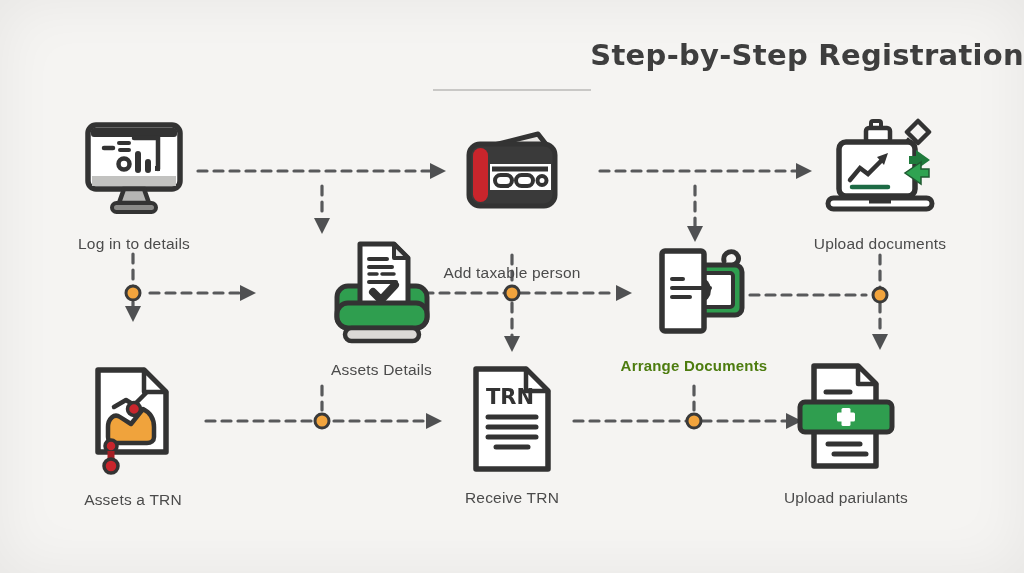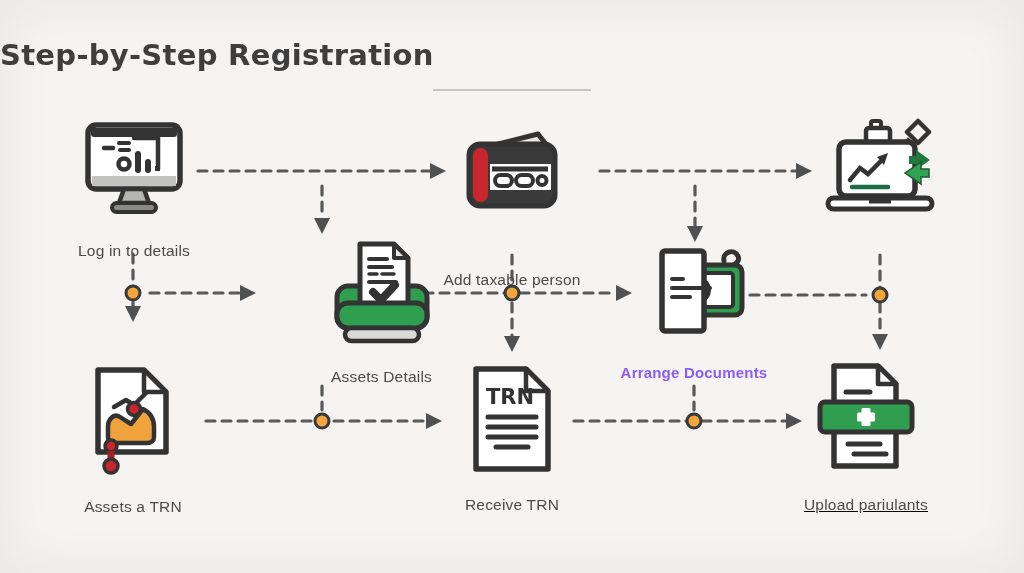--- a/index.html
+++ b/index.html
@@ -6,47 +6,47 @@
   html,body { width:1024px; height:573px; }
   body { font-family:"Liberation Sans","DejaVu Sans",sans-serif; background:#eceae8; }
   .canvas {
     position:relative; width:1024px; height:573px;
     background:#f5f4f2;
     box-shadow: inset 0 0 60px rgba(0,0,0,0.06);
     overflow:hidden;
   }
   .title {
     position:absolute; top:38px; left:0; width:1024px;
-    text-align:left; font-family:"DejaVu Sans","Liberation Sans",sans-serif;
+    text-align:right; font-family:"DejaVu Sans","Liberation Sans",sans-serif;
     font-size:29px; font-weight:700; color:#3e3e3e; letter-spacing:0.3px;
   }
   .title-rule {
     position:absolute; top:89px; left:433px; width:158px; height:2px;
     background:#c9c8c6;
   }
   .connectors { position:absolute; top:0; left:0; z-index:1; }
   .step {
     position:absolute; width:220px; display:flex; flex-direction:column;
     align-items:center; z-index:2;
   }
   .icon-area { display:flex; align-items:center; justify-content:center; }
   .step-label {
-    margin-top:22px; font-size:15.5px; color:#4b4b4b; letter-spacing:0.2px;
+    margin-top:15px; font-size:15.5px; color:#4b4b4b; letter-spacing:0.2px;
     white-space:nowrap; text-align:center;
   }
-  .step-label.bold { font-weight:700; color:#8b5cf6; font-size:15px; }
+  .step-label.bold { font-weight:700; color:#4d7c0f; font-size:15px; }
   
   #step-login            { left:24px;  top:116px; } #step-login .icon-area { height:104px; }
   #step-add-taxable      { left:402px; top:116px;gap:29px; } #step-add-taxable .icon-area { height:104px; }
   #step-upload-docs      { left:770px; top:114px; } #step-upload-docs .icon-area { height:106px; }
   #step-assets           { left:212px; top:238px;align-items:flex-end; } #step-assets .icon-area { height:108px; }
   #step-arrange          { left:584px; top:242px; } #step-arrange .icon-area { height:100px; }
   #step-receive-a-trn    { left:23px;  top:366px; } #step-receive-a-trn .icon-area { height:110px; }
   #step-receive-trn      { left:402px; top:364px; } #step-receive-trn .icon-area { height:110px; }
-  #step-upload-pariulants{ left:756px; top:362px;text-decoration:underline; } #step-upload-pariulants .icon-area { height:112px; }
+  #step-upload-pariulants{ left:736px; top:362px; } #step-upload-pariulants .icon-area { height:112px; }
 </style>
 </head>
 <body>
 
 <div class="canvas">
 
   <div class="title">Step-by-Step Registration</div>
   <div class="title-rule"></div>
 
   <svg class="connectors" width="1024" height="573" viewBox="0 0 1024 573">
@@ -137,20 +137,21 @@
         <rect x="15" y="24" width="76" height="54" rx="7" fill="#fff" stroke="#333" stroke-width="5.5"></rect>
         <polyline points="26,62 36,50 44,56 58,42" fill="none" stroke="#333" stroke-width="4.5" stroke-linecap="round"></polyline>
         <polygon points="64,35 53,39 60,47" fill="#333"></polygon>
         <line x1="28" y1="69" x2="64" y2="69" stroke="#1d6b45" stroke-width="4.5" stroke-linecap="round"></line>
         <path d="M92,32 l14,10 -14,10 v-6 h-7 v-8 h7 z" fill="#1f7a3c"></path>
         <path d="M97,44 l-16,11 16,11 v-7 h8 v-8 h-8 z" fill="#2fa351" stroke="#1f5a31" stroke-width="1.5"></path>
         <rect x="4" y="80" width="104" height="11" rx="5.5" fill="#fff" stroke="#333" stroke-width="5"></rect>
         <rect x="45" y="80" width="22" height="5.5" fill="#333"></rect>
       </svg>
     </div>
+    <div class="step-label">Upload documents</div>
   </div>
 
   <div class="step" id="step-assets">
     <div class="icon-area">
       <svg width="100" height="106" viewBox="0 0 100 106">
         <rect x="5" y="47" width="90" height="42" rx="11" fill="#2f9e4f" stroke="#333" stroke-width="5"></rect>
         <path d="M28,5 h34 l14,14 v52 h-48 z" fill="#fff" stroke="#333" stroke-width="5" stroke-linejoin="round"></path>
         <path d="M62,5 l14,14 h-14 z" fill="#e8e8e8" stroke="#333" stroke-width="4" stroke-linejoin="round"></path>
         <g stroke="#333" stroke-linecap="round">
           <line x1="37" y1="20" x2="55" y2="20" stroke-width="4"></line>

